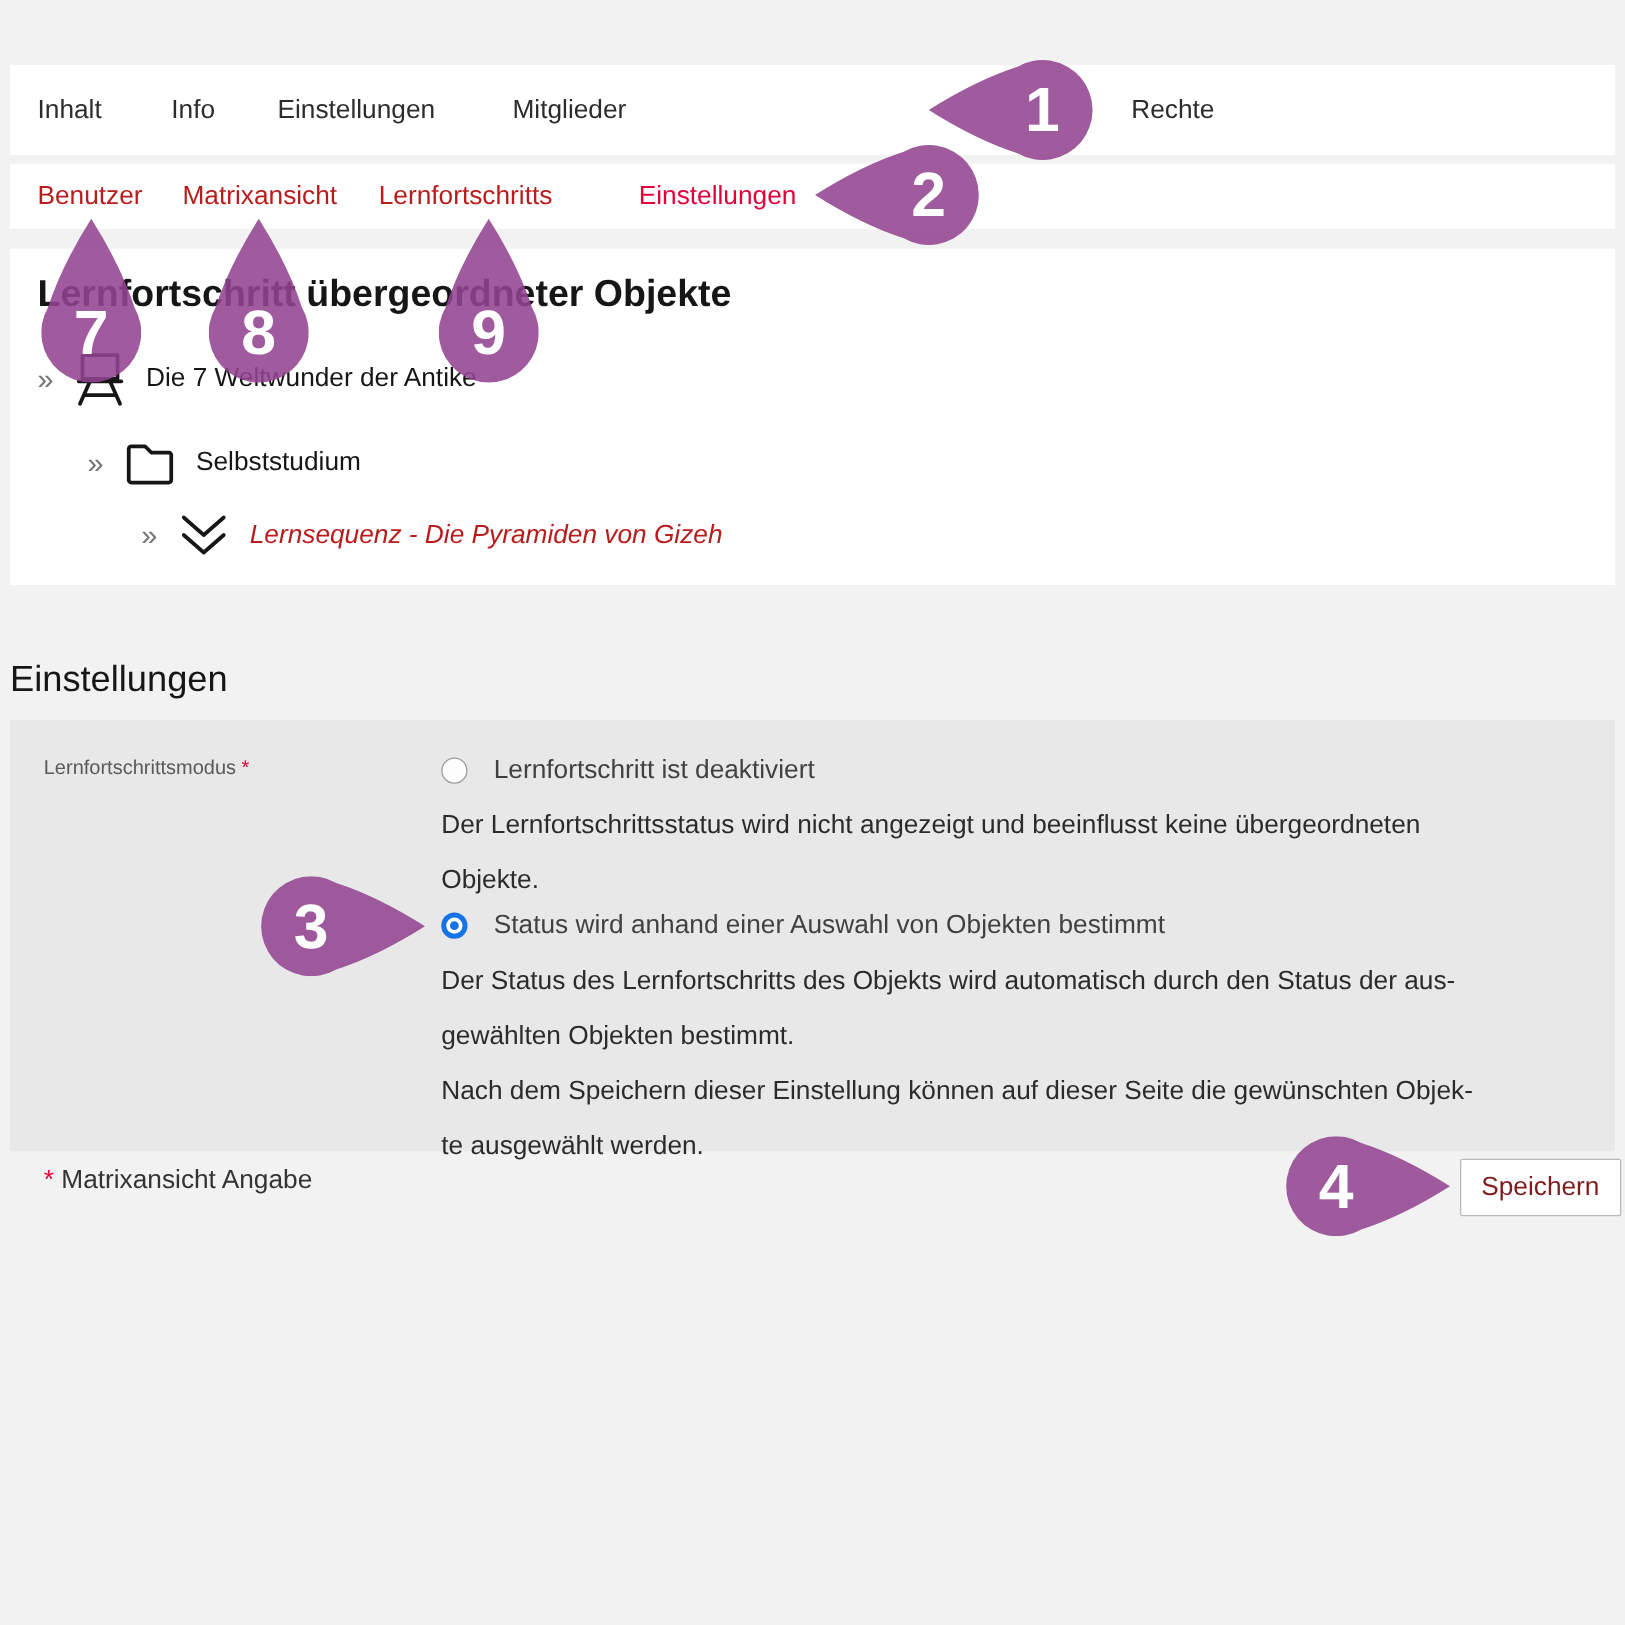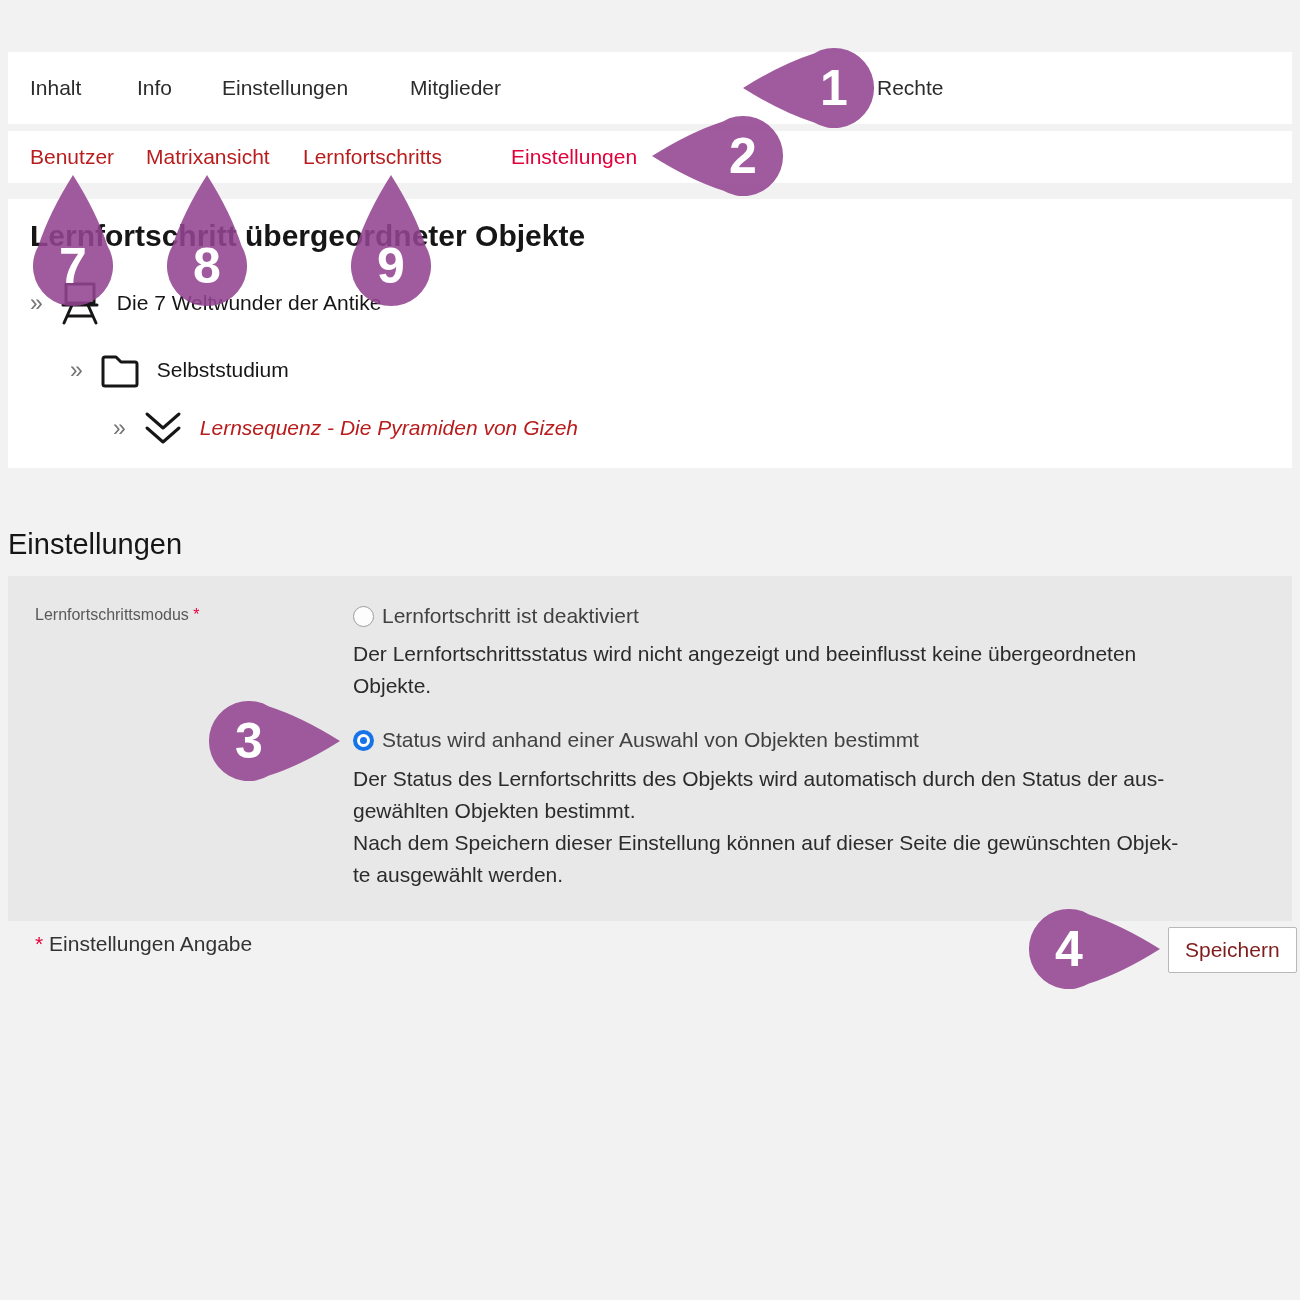--- a/index.html
+++ b/index.html
@@ -17,27 +17,27 @@
   .content-panel{position:absolute;left:8px;top:168px;width:1284px;height:269px;background:#ffffff;}
   .panel-title{position:absolute;left:22px;top:20px;font-size:30px;font-weight:bold;color:#161616;margin:0;}
   .tree-row{position:absolute;display:flex;align-items:center;gap:14px;font-size:21px;color:#161616;height:46px;}
   .tree-row .chev{color:#757575;font-size:23px;}
   .tree-row.muted .label{color:#b91c1c;font-style:italic;}
   .tree-icon{width:46px;height:46px;flex:0 0 46px;}
   .section-title{position:absolute;left:8px;top:497px;font-size:29px;color:#161616;margin:0;font-weight:normal;}
   .form-panel{position:absolute;left:8px;top:545px;width:1284px;height:345px;background:#e8e8e8;}
   .form-label{position:absolute;left:27px;top:30px;font-size:16px;color:#595959;}
   .req{color:#e3003a;}
-  .opt-row{position:absolute;left:345px;display:flex;align-items:center;gap:8px;font-size:21px;color:#414141;}
+  .opt-row{position:absolute;left:345px;display:flex;align-items:center;gap:21px;font-size:21px;color:#414141;}
   .radio{width:21px;height:21px;border-radius:50%;box-sizing:border-box;flex:0 0 21px;cursor:pointer;}
   .radio.unchecked{background:#fdfdfd;border:1px solid #9c9c9c;}
   .radio.checked{background:#1673e8;display:flex;align-items:center;justify-content:center;}
   .radio.checked .ring{width:13px;height:13px;background:#ffffff;border-radius:50%;display:flex;align-items:center;justify-content:center;}
   .radio.checked .dot{width:7px;height:7px;background:#1673e8;border-radius:50%;}
-  .byline{position:absolute;left:345px;width:918px;font-size:21px;line-height:32px;color:#2b2b2b;white-space:pre-line;}
+  .byline{position:absolute;left:345px;width:918px;font-size:21px;line-height:44px;color:#2b2b2b;white-space:pre-line;}
   .footer-note{position:absolute;left:35px;top:901px;font-size:21px;color:#333333;}
   .save-button{
     position:absolute;left:1168px;top:896px;min-width:122px;height:46px;box-sizing:border-box;
     background:#ffffff;border:1px solid #b8b8b8;border-radius:2px;
     font-family:"Liberation Sans",sans-serif;font-size:21px;color:#7f1d1d;
     display:flex;align-items:center;justify-content:center;padding:0 16px;cursor:pointer;
   }
   .marker{position:absolute;pointer-events:none;}
   .marker path{fill:#934491;fill-opacity:0.88;}
   .marker text{fill:#ffffff;font-family:"Liberation Sans",sans-serif;font-size:50px;font-weight:bold;text-anchor:middle;}
@@ -46,21 +46,21 @@
 </head>
 <body>
 
 <div class="page">
 
   <div class="bar topbar">
     <span class="tab" style="left:22px">Inhalt</span>
     <span class="tab" style="left:129px">Info</span>
     <span class="tab" style="left:214px">Einstellungen</span>
     <span class="tab" style="left:402px">Mitglieder</span>
-    <span class="tab" style="left:869px">Rechte</span>
+    <span class="tab" style="left:897px">Rechte</span>
   </div>
 
   <div class="bar subbar">
     <span class="subtab" style="left:22px">Benutzer</span>
     <span class="subtab" style="left:138px">Matrixansicht</span>
     <span class="subtab" style="left:295px">Lernfortschritts</span>
     <span class="subtab active" style="left:503px">Einstellungen</span>
   </div>
 
   <div class="content-panel">
@@ -120,21 +120,21 @@
       <span>Status wird anhand einer Auswahl von Objekten bestimmt</span>
     </div>
     <div class="byline" style="top:187px">Der Status des Lernfortschritts des Objekts wird automatisch durch den Status der aus-
 gewählten Objekten bestimmt.
 Nach dem Speichern dieser Einstellung können auf dieser Seite die gewünschten Objek-
 te ausgewählt werden.</div>
   </div>
 
   <div class="footer-note">
     <span class="req">*</span>
-    <span>Einstellungen Angabe</span>
+    <span>Matrixansicht Angabe</span>
   </div>
   <button class="save-button">Speichern</button>
 
   <svg class="marker" style="left:743px;top:17px" width="132" height="80" viewBox="0 0 132 80">
     <path d="M0,40 Q38,16 71,5.4 A40,40 0 1,1 71,74.6 Q38,64 0,40 Z"></path>
     <text x="91" y="57">1</text>
   </svg>
   <svg class="marker" style="left:652px;top:85px" width="132" height="80" viewBox="0 0 132 80">
     <path d="M0,40 Q38,16 71,5.4 A40,40 0 1,1 71,74.6 Q38,64 0,40 Z"></path>
     <text x="91" y="57">2</text>

